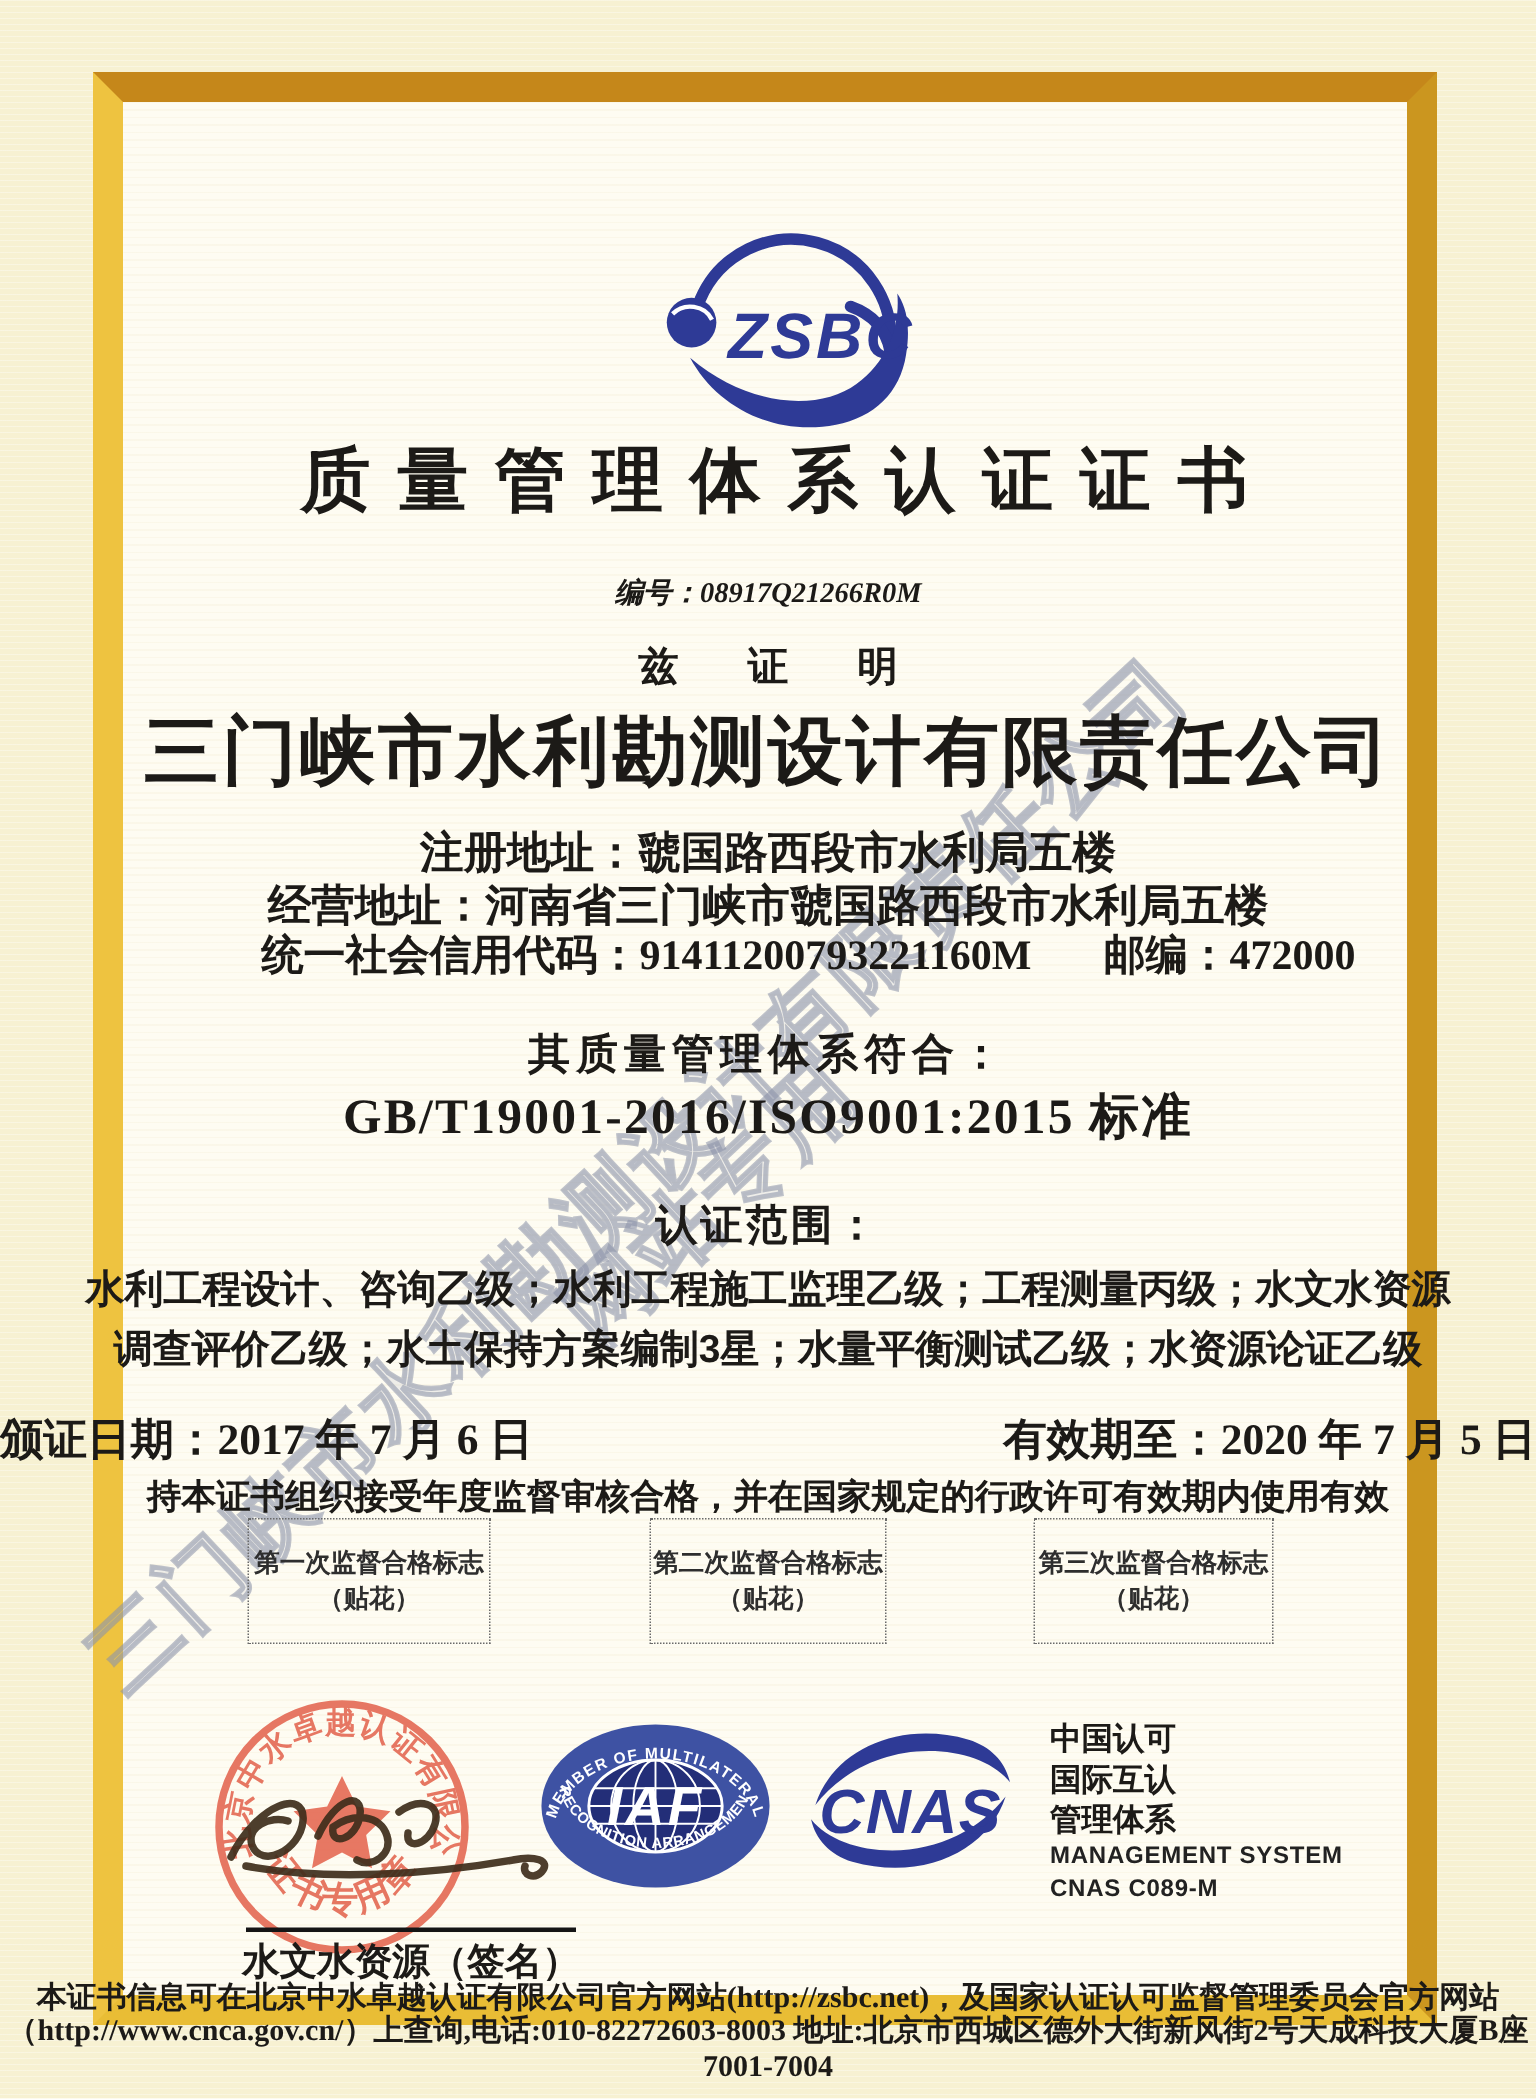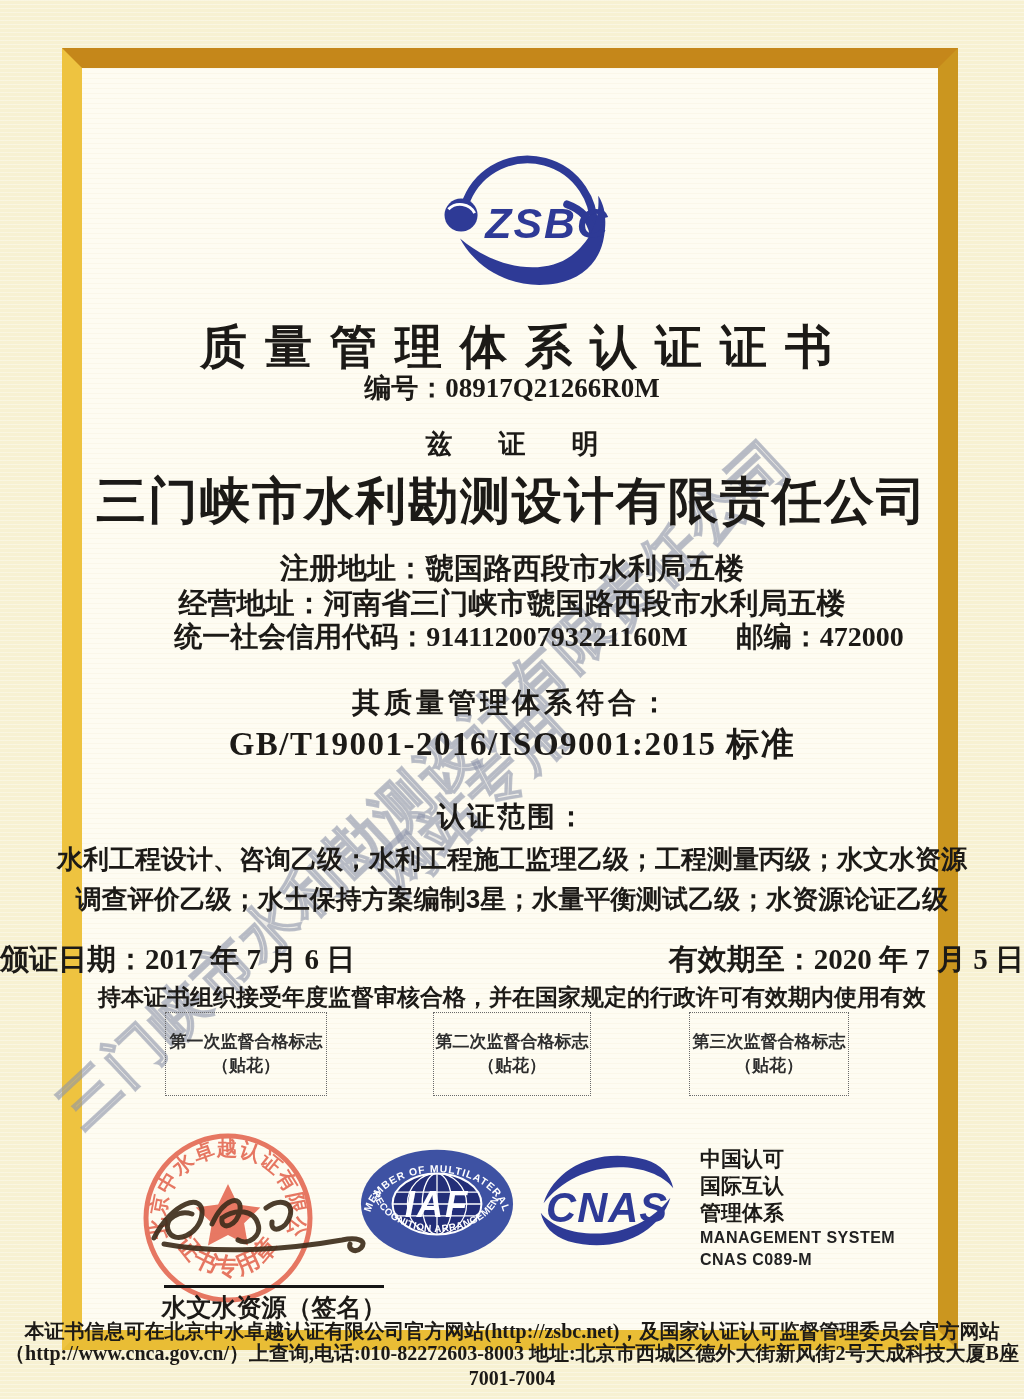--- a/index.html
+++ b/index.html
@@ -22,22 +22,22 @@
   .cjk-b{font-family:"Liberation Sans", sans-serif; font-weight:bold;}
   .ser{font-family:"Liberation Serif", serif;}
   
   .wm{z-index:1; font-family:"Liberation Sans", sans-serif; font-weight:bold;
       text-align:center; white-space:nowrap;
       color:rgba(176,182,198,0.20); -webkit-text-stroke:1.6px rgba(138,146,168,0.55);}
   #wm1{left:-86px; top:745px; width:1020px; height:72px; font-size:58px; letter-spacing:3px; transform:rotate(-43deg);}
   #wm2{left:336px; top:764px; width:268px; height:66px; font-size:58px; letter-spacing:3px; transform:rotate(-43deg);}
   .z2{z-index:2;}
   .z3{z-index:3;}
-  #title{top:316px; font-size:47px; letter-spacing:18px; padding-left:26px; box-sizing:border-box;}
-  #certno{top:370px; font-size:27px; font-weight:600;}
+  #title{top:289px; font-size:47px; letter-spacing:18px; padding-left:26px; box-sizing:border-box;}
+  #certno{top:382px; font-size:19px; font-weight:600;font-style:italic;}
   #certify{top:426px; font-size:27px; font-weight:bold; letter-spacing:46px; padding-left:46px; box-sizing:border-box;}
   #company{top:468px; font-size:50px; letter-spacing:2px;}
   #regaddr{top:549px; font-size:29px;}
   #bizaddr{top:584px; font-size:29px;}
   #creditrow{top:618px; display:flex; justify-content:center; gap:48px; font-size:28px; font-weight:bold;padding-left:27px;}
   #conform{top:684px; font-size:28px; letter-spacing:4px;}
   #standard{top:722px; font-size:33px; font-weight:600; letter-spacing:1.5px;}
   #scopelabel{top:798px; font-size:28px; letter-spacing:2px;}
   #scope1{top:842px; font-size:26px;}
   #scope2{top:882px; font-size:26px;}

